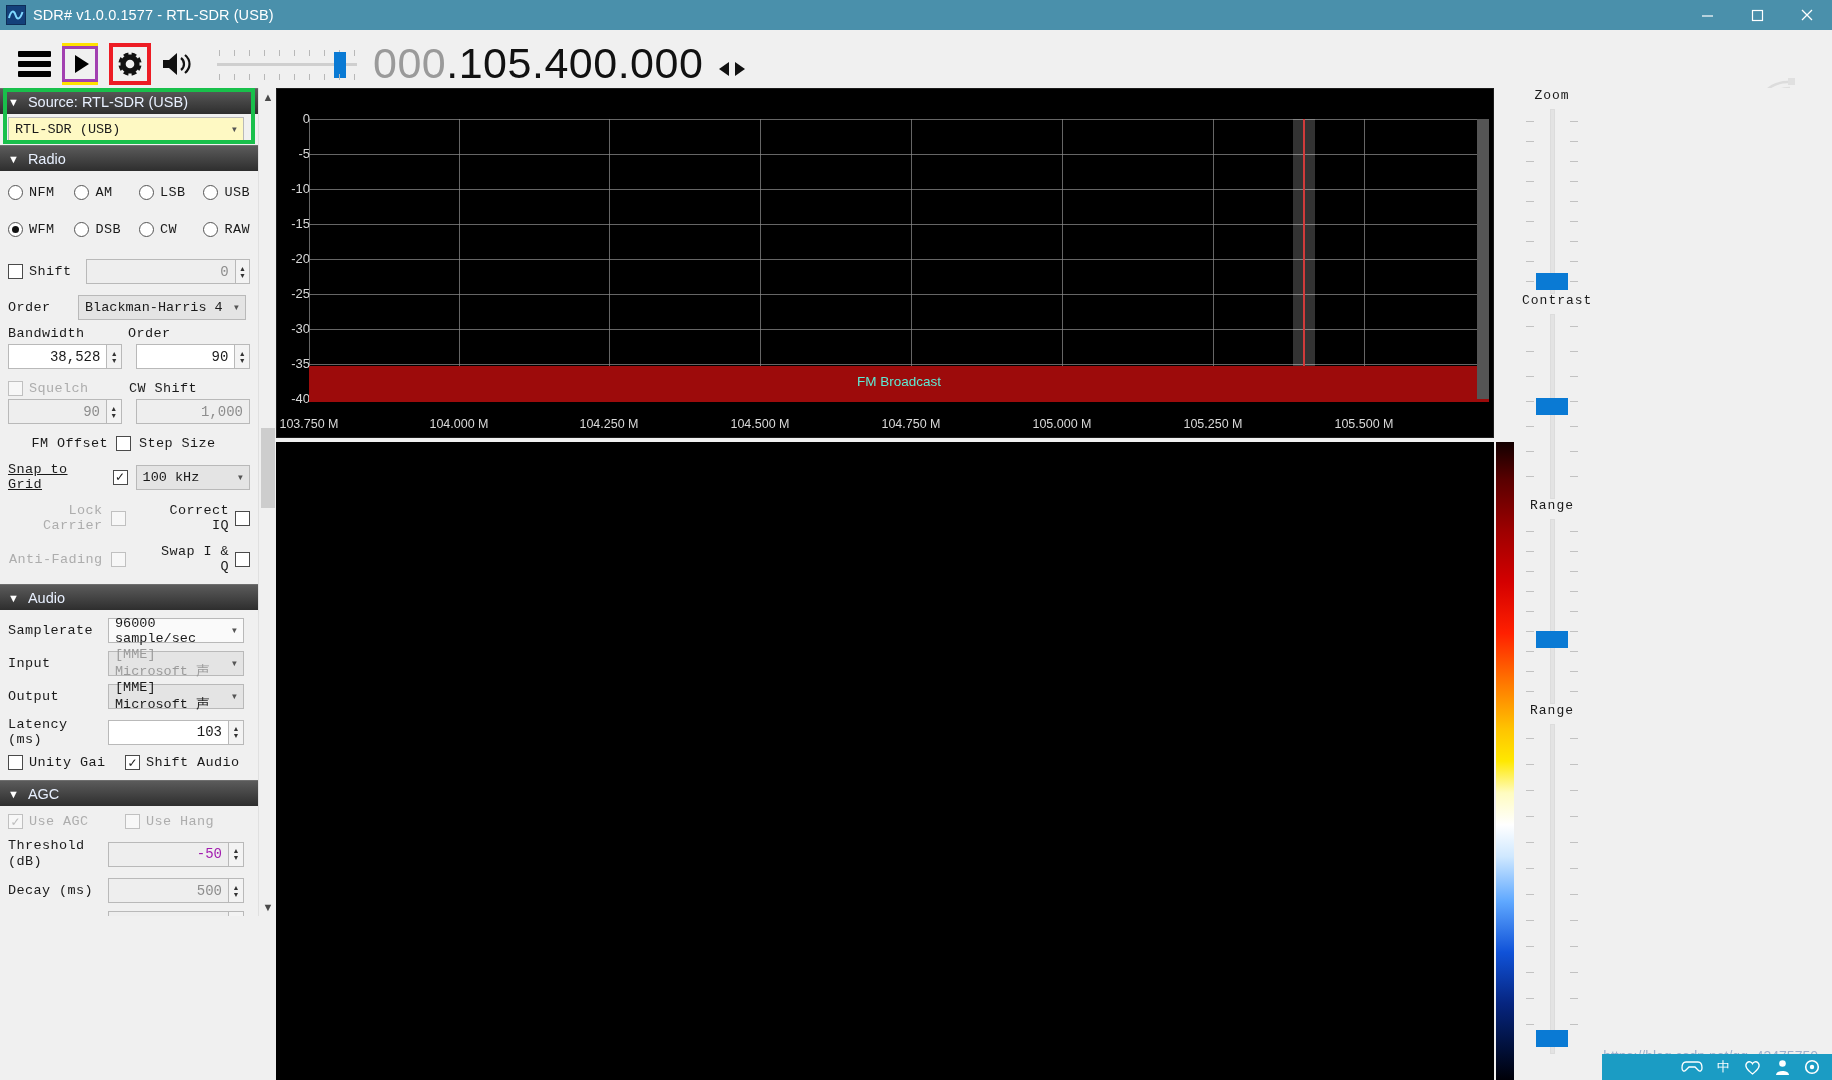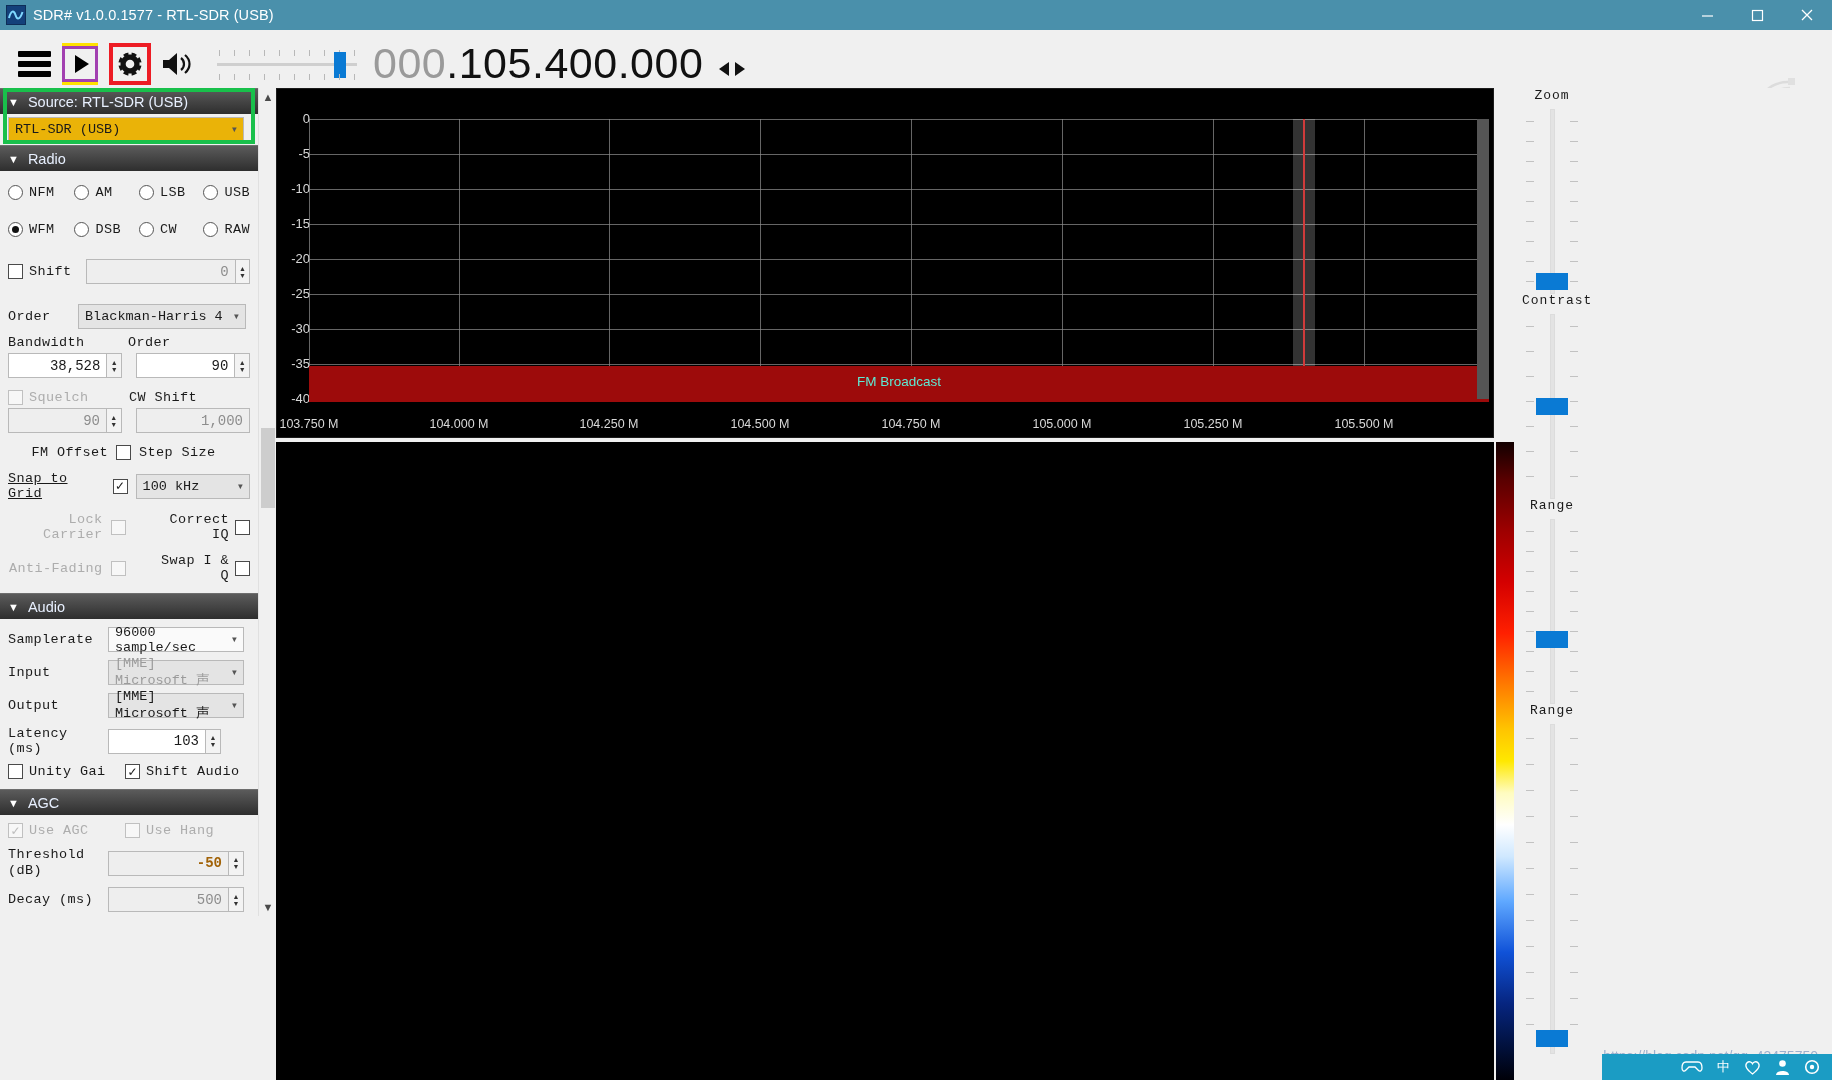--- a/index.html
+++ b/index.html
@@ -108,33 +108,33 @@
 
   .hl-green { position:absolute; left:3px; top:0px; width:252px; height:56px;
     border:4px solid #19c04b; pointer-events:none; z-index:5; }
 
   .row { display:flex; align-items:center; margin-bottom:8px; }
   .mono { font-family:"Liberation Mono", monospace; font-size:13.5px; color:#1a1a1a; letter-spacing:.4px;}
   .mono.dim { color:#adadad; }
 
   select.combo, .combo {
     font-family:"Liberation Mono", monospace; font-size:13.5px; color:#1a1a1a;
-    background:#eab308; border:1px solid #b9b9b9; height:25px; padding-left:6px;
+    background:#fef9c3; border:1px solid #b9b9b9; height:25px; padding-left:6px;
     display:flex; align-items:center; justify-content:space-between; padding-right:5px;
   }
   .combo.greyed { background:#e4e4e4; color:#9b9b9b; }
   .combo .chev { color:#555; font-size:12px; }
 
   .txtbox {
     background:#ffffff; border:1px solid #b9b9b9; height:25px;
     display:flex; align-items:center; justify-content:flex-end; padding-right:6px;
     font-family:"Liberation Mono", monospace; font-size:14px; color:#1a1a1a;
   }
   .txtbox.greyed { background:#eeeeee; color:#8d8d8d; }
-  .txtbox.orange { color:#a16207;font-weight:bold; }
+  .txtbox.orange { color:#a21caf; }
   .spin { width:15px; height:25px; border:1px solid #b9b9b9; border-left:none; background:#f3f3f3;
     display:flex; flex-direction:column; align-items:center; justify-content:center; }
   .spin i { font-size:7px; line-height:7px; color:#333; }
 
   .radio { width:15px; height:15px; border-radius:50%; border:1.5px solid #555; background:#fff;
     display:inline-flex; align-items:center; justify-content:center; margin-right:6px; flex:none;}
   .radio.on::after { content:""; width:7px;height:7px;border-radius:50%;background:#111; }
   .cbx { width:15px;height:15px;border:1.5px solid #4a4a4a;background:#fff; flex:none;
     display:inline-flex;align-items:center;justify-content:center; font-size:12px; color:#222;}
   .cbx.dis { border-color:#c0c0c0; color:#bdbdbd; background:#f7f7f7; }
@@ -346,21 +346,21 @@
         <span class="radio on"></span>
         <span class="mono" style="width:46px">WFM</span>
         <span class="radio"></span>
         <span class="mono" style="width:44px">DSB</span>
         <span class="radio"></span>
         <span class="mono" style="width:44px">CW</span>
         <span class="radio"></span>
         <span class="mono">RAW</span>
       </div>
 
-      <div class="row" style="margin-bottom:20px;">
+      <div class="row" style="margin-bottom:11px;">
         <span class="cbx"></span>
         <span class="mono" style="margin-left:6px;width:60px">Shift</span>
         <span class="txtbox greyed" style="width:158px;">
           <span>0</span>
         </span>
         <span class="spin">
             <i>▲</i>
             <i>▼</i>
           </span>
       </div>
@@ -463,21 +463,21 @@
       </div>
       <div class="row" style="margin-bottom:8px;">
         <span class="mono" style="width:100px">Output</span>
         <span class="combo" style="width:136px;background:#e4e4e4;">
           <span>[MME] Microsoft 声</span>
           <span class="chev">▾</span>
         </span>
       </div>
       <div class="row" style="margin-bottom:8px;">
         <span class="mono" style="width:100px">Latency (ms)</span>
-        <span class="txtbox" style="width:98px;">
+        <span class="txtbox" style="width:121px;">
           <span>103</span>
         </span>
         <span class="spin">
             <i>▲</i>
             <i>▼</i>
           </span>
       </div>
       <div class="row" style="margin-bottom:6px;">
         <span class="cbx"></span>
         <span class="mono" style="margin-left:6px;width:96px">Unity Gai</span>

